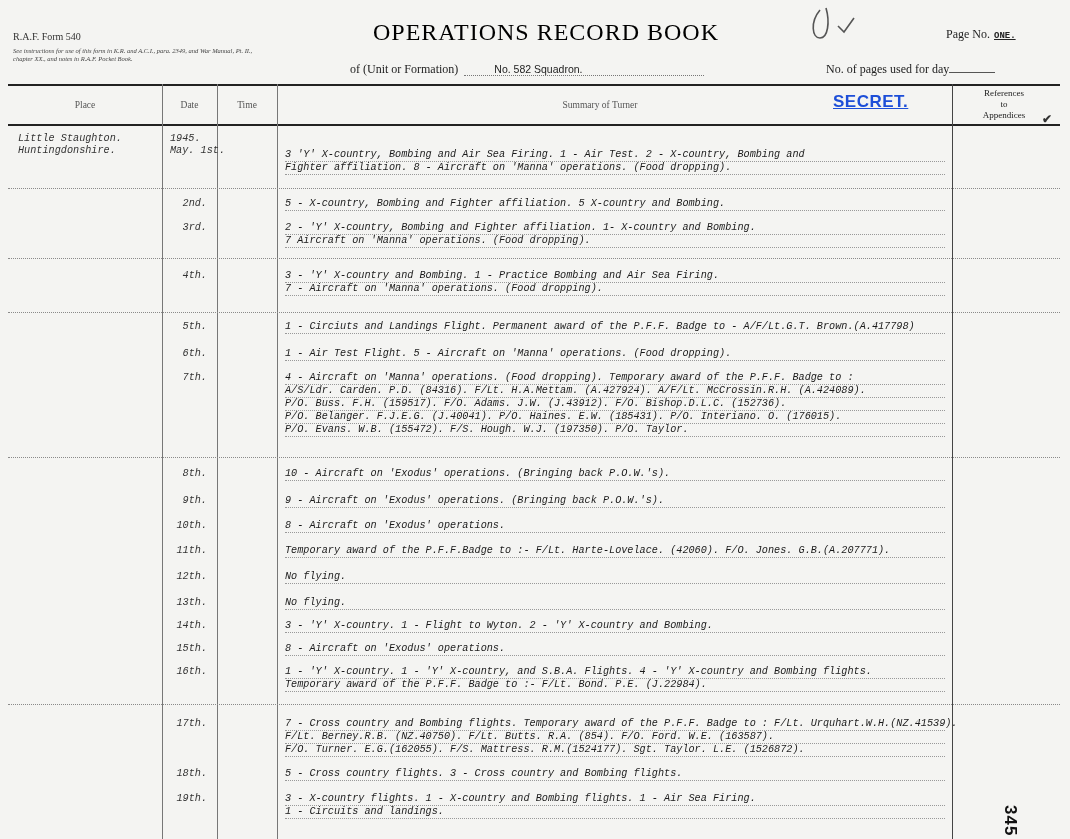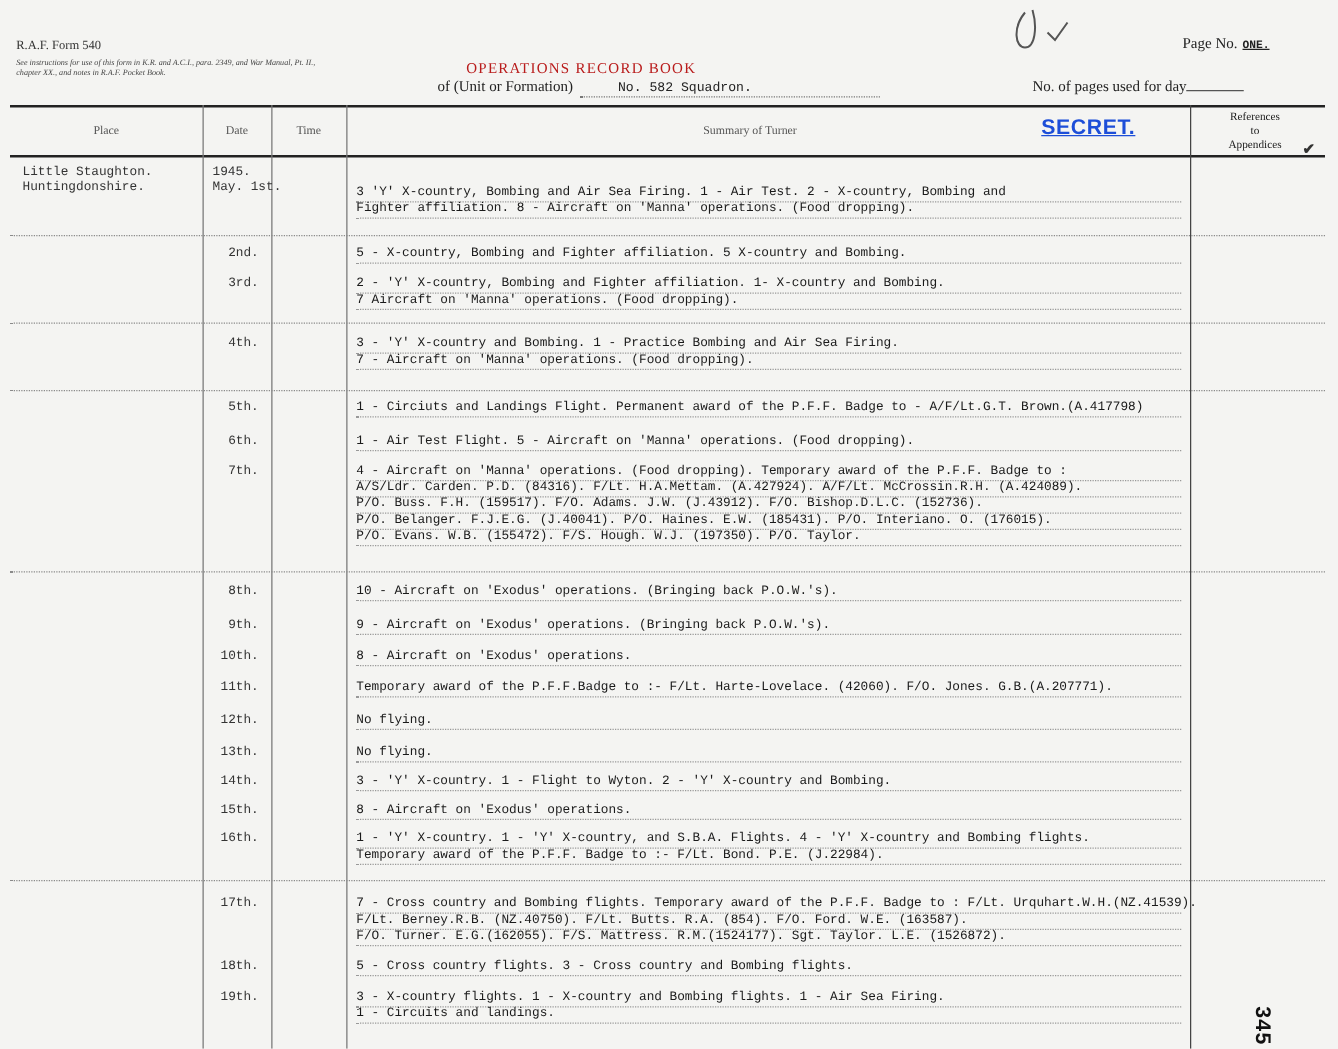--- a/index.html
+++ b/index.html
@@ -5,37 +5,37 @@
     html, body { margin: 0; padding: 0; }
     body {
       width: 1070px; height: 839px; overflow: hidden;
       background: #f4f4f2;
       position: relative;
       font-family: "Liberation Serif", serif;
       color: #1a1a1a;
     }
     .form-id { position: absolute; left: 13px; top: 31px; font-size: 10px; color: #333; }
     .form-note { position: absolute; left: 13px; top: 47px; width: 255px; font-size: 6.5px; line-height: 7.5px; font-style: italic; color: #444; }
-    .title { position: absolute; left: 373px; top: 19px; font-size: 12px; letter-spacing: 1px; color: #b91c1c; margin-top: 28px; }
+    .title { position: absolute; left: 373px; top: 19px; font-size: 24px; letter-spacing: 1px; color: #000000; }
     .scribble { position: absolute; left: 808px; top: 2px; width: 60px; height: 40px; }
     .page-no { position: absolute; left: 946px; top: 27px; font-size: 12px; color: #222; }
     .page-no .val { font-family: Liberation Mono, monospace; font-size: 9px; font-weight: bold; text-decoration: underline; margin-left: 4px; }
     .unit-line { position: absolute; left: 350px; top: 62px; font-size: 12px; color: #222; }
-    .unit-line .val { font-family: Liberation Mono, monospace; font-size: 10.5px; display: inline-block; border-bottom: 1px dotted #777; width: 210px; margin-left: 6px; padding-left: 30px; }
+    .unit-line .val { font-family: Liberation Sans, sans-serif; font-size: 10.5px; display: inline-block; border-bottom: 1px dotted #777; width: 210px; margin-left: 6px; padding-left: 30px; }
     .pages-used { position: absolute; left: 826px; top: 62px; font-size: 12px; color: #222; font-family: Liberation Serif, serif; }
     .pages-used .blank { display: inline-block; width: 46px; border-bottom: 1px solid #555; }
 
     .rule-thick { position: absolute; left: 8px; width: 1052px; height: 2px; background: #222; }
     .vline { position: absolute; width: 1px; background: #777; top: 84px; height: 755px; }
     .hdr { position: absolute; font-size: 9.5px; color: #555; text-align: center; }
     .secret { position: absolute; left: 833px; top: 92px; font-family: "Liberation Sans", sans-serif; font-weight: bold; font-size: 17px; text-decoration: underline; color: #1d4ed8; letter-spacing: 0.5px; }
     .refs { position: absolute; left: 960px; top: 88px; width: 88px; text-align: center; font-size: 9px; line-height: 11px; color: #222; }
     .tick { position: absolute; left: 1042px; top: 112px; font-size: 12px; font-weight: bold; color: #333; }
 
-    .tw { font-family: "Liberation Mono", monospace; font-size: 10.2px; color: #1a1a1a; white-space: nowrap; }
+    .tw { font-family: "Liberation Mono", monospace; font-size: 10.2px; color: #1a1a1a; white-space: nowrap; font-style: italic; }
     .place { position: absolute; left: 18px; top: 133px; line-height: 12px; color: #333; }
     .year { position: absolute; left: 170px; top: 133px; color: #333; }
     .row { position: absolute; left: 0; width: 1070px; }
     .row .date { position: absolute; left: 163px; width: 44px; text-align: right; color: #333; }
     .row .summary { position: absolute; left: 285px; line-height: 12px; }
     .row .summary div { border-bottom: 1px dotted #999; width: 660px; overflow: visible; }
     .row .divider { position: absolute; left: 8px; width: 1052px; border-top: 1px dotted #8a8a8a; }
     .margin-stamp { position: absolute; left: 1020px; top: 805px; font-family: "Liberation Sans", sans-serif; font-size: 17px; font-weight: bold; transform: rotate(90deg); transform-origin: left top; color: #111; letter-spacing: 1px; }
   </style>
 </head>

